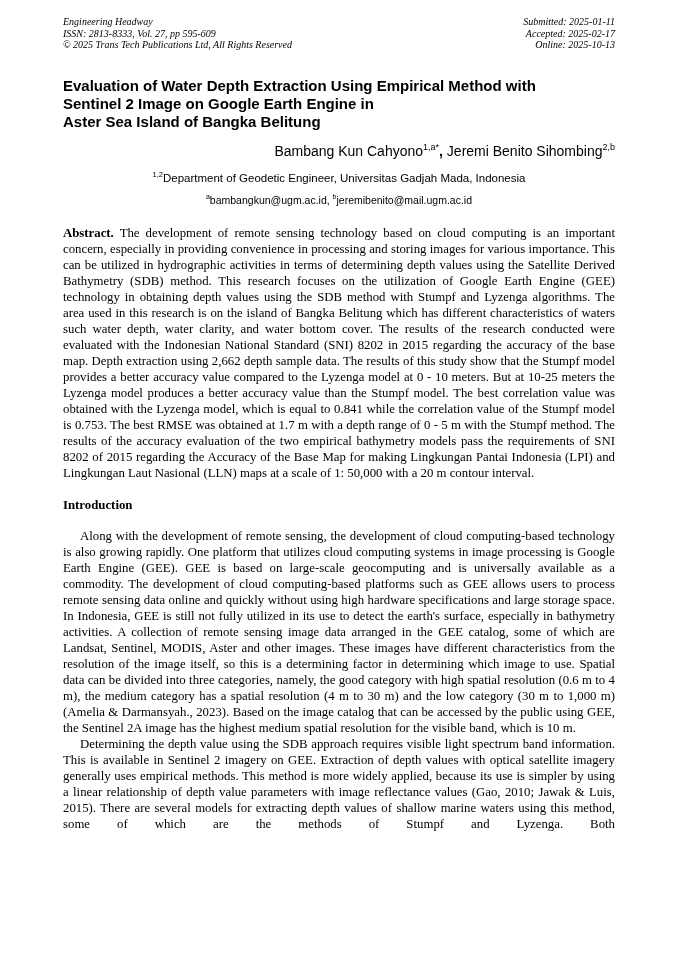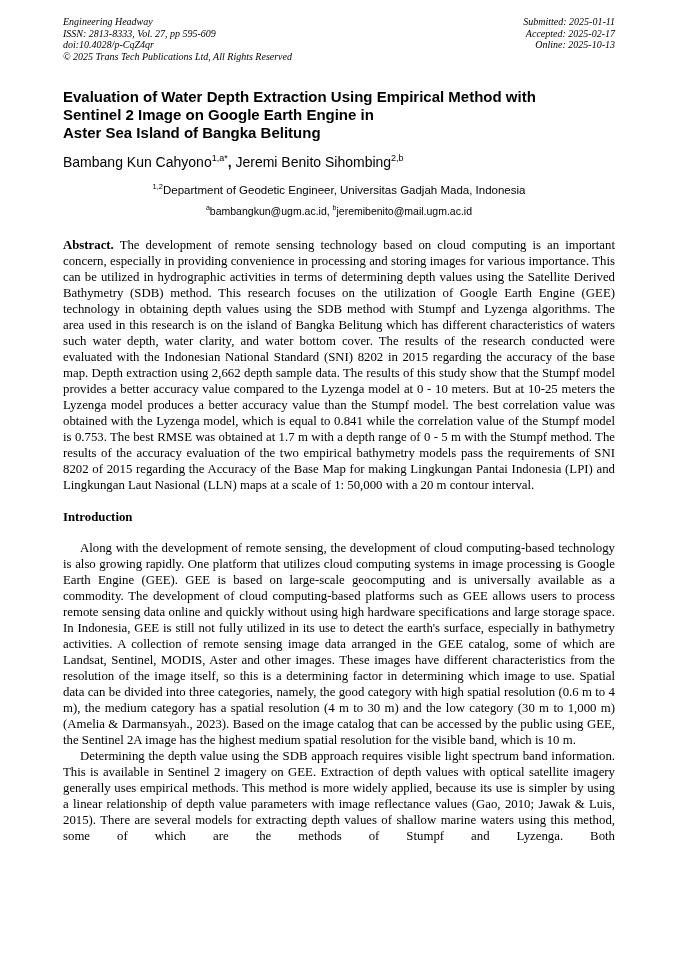--- a/index.html
+++ b/index.html
@@ -27,21 +27,21 @@
   .title {
     margin: 26px 0 0 0;
     font-family: "Liberation Sans", sans-serif;
     font-size: 15px;
     font-weight: bold;
     line-height: 18px;
   }
   .tline { display: block; }
   .authors {
     margin-top: 11px;
-    text-align: left;
+    text-align: right;
     font-family: "Liberation Sans", sans-serif;
     font-size: 14px;
   }
   .authors sup { font-size: 9px; }
   .authors .sep { font-weight: bold; }
   .affiliation {
     margin-top: 12px;
     text-align: center;
     font-family: "Liberation Sans", sans-serif;
     font-size: 11.5px;
@@ -85,21 +85,20 @@
 </style>
 </head>
 <body>
 
 <div class="page">
 
   <header class="meta">
     <div class="meta-left">
       <div>Engineering Headway</div>
       <div>ISSN: 2813-8333, Vol. 27, pp 595-609</div>
-      <div>doi:10.4028/p-CqZ4qr</div>
       <div>© 2025 Trans Tech Publications Ltd, All Rights Reserved</div>
     </div>
     <div class="meta-right">
       <div>Submitted: 2025-01-11</div>
       <div>Accepted: 2025-02-17</div>
       <div>Online: 2025-10-13</div>
     </div>
   </header>
 
   <h1 class="title">

